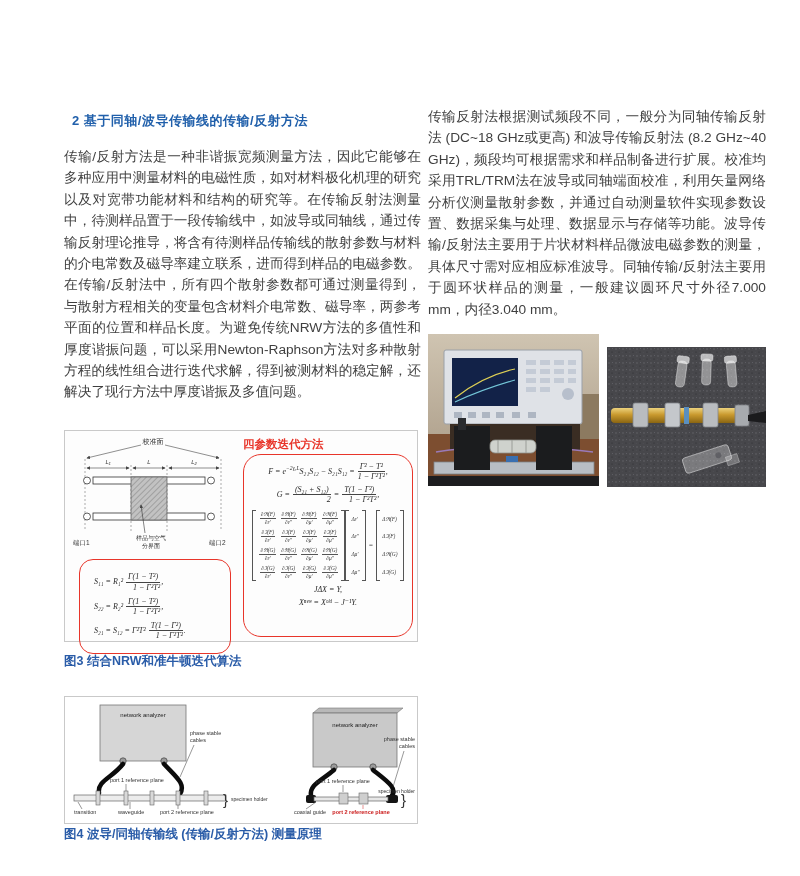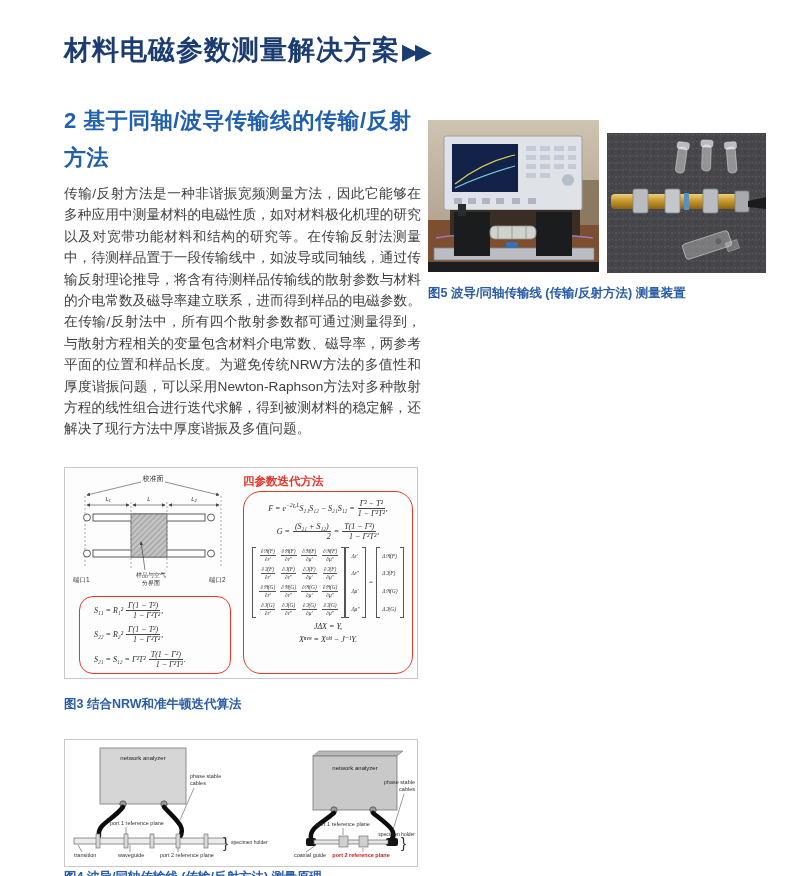--- a/index.html
+++ b/index.html
@@ -6,31 +6,31 @@
   .page{position:relative;width:800px;height:876px;background:#ffffff;overflow:hidden;
         font-family:"Liberation Sans","DejaVu Sans",sans-serif;}
   
   .doc-title{position:absolute;left:64px;top:32px;margin:0;font-size:27px;font-weight:bold;
              color:#1b3c70;letter-spacing:1px;}
   .doc-title .arrows{font-size:22px;letter-spacing:-4px;margin-left:2px;}
   
   .col{position:absolute;top:102px;}
   .col-left{left:64px;width:357px;}
   .col-right{left:428px;top:106px;width:338px;}
-  h2.sec{margin:0 0 7px 0;font-size:22px;line-height:37px;font-weight:bold;color:#2160ab;letter-spacing:.5px;}
+  h2.sec{margin:0 0 7px 8px;font-size:13px;line-height:37px;font-weight:bold;color:#2160ab;letter-spacing:.5px;}
   p.body{margin:0;font-size:13.7px;line-height:21.4px;color:#3f3f3f;text-align:justify;}
-  .caption{margin-top:17px;font-size:12.5px;font-weight:bold;color:#2a5ca8;}
+  .caption{margin-top:11px;font-size:12.5px;font-weight:bold;color:#2a5ca8;}
   
   .fig3{position:relative;margin-top:27px;width:354px;height:212px;border:1px solid #c9c9c9;background:#fdfdfd;box-sizing:border-box;}
   .fig3 svg.schem{position:absolute;left:4px;top:4px;}
   .rbox-title{position:absolute;left:178px;top:6px;width:170px;text-align:left;
               color:#e8352a;font-weight:bold;font-size:11.5px;}
   .rbox{position:absolute;left:178px;top:23px;width:170px;height:183px;border:1.6px solid #e8352a;
         border-radius:18px;box-sizing:border-box;padding:3px 2px;}
-  .sbox{position:absolute;left:14px;top:128px;width:152px;height:78px;border:1.6px solid #e8352a;
+  .sbox{position:absolute;left:14px;top:128px;width:152px;height:95px;border:1.6px solid #e8352a;
         border-radius:14px;box-sizing:border-box;display:flex;flex-direction:column;justify-content:center;gap:1px;padding-left:14px;}
   .eq{font-family:"Liberation Serif","DejaVu Serif",serif;font-style:italic;font-size:8px;
       color:#2b2b2b;text-align:center;margin:4px 0;}
   .sbox .eq{text-align:left;margin:2px 0;}
   .frac{display:inline-block;vertical-align:middle;text-align:center;margin:0 1px;}
   .frac .fn{display:block;border-bottom:0.8px solid #444;line-height:1.15;padding:0 2px;}
   .frac .fd{display:block;line-height:1.15;text-align:right;}
   sup{font-size:5.5px;}
   .jac-row{display:flex;align-items:stretch;justify-content:center;margin:5px 0 4px 0;}
   .jgrid{display:grid;grid-template-columns:repeat(4,auto);column-gap:4px;row-gap:3px;padding:1px 2px;}
@@ -50,21 +50,20 @@
   
   .photos{display:flex;gap:8px;margin-top:14px;align-items:flex-start;}
   .photo-right-wrap{margin-top:13px;}
   svg text{font-family:"Liberation Sans","DejaVu Sans",sans-serif;}
 </style>
 </head>
 <body>
 
 <div class="page">
 
-  <h1 class="doc-title"><span>材料电磁参数测量解决方案</span><span class="arrows">▶▶</span></h1>
 
   <section class="col col-left">
     <h2 class="sec">2 基于同轴/波导传输线的传输/反射方法</h2>
     <p class="body">传输/反射方法是一种非谐振宽频测量方法，因此它能够在多种应用中测量材料的电磁性质，如对材料极化机理的研究以及对宽带功能材料和结构的研究等。在传输反射法测量中，待测样品置于一段传输线中，如波导或同轴线，通过传输反射理论推导，将含有待测样品传输线的散射参数与材料的介电常数及磁导率建立联系，进而得到样品的电磁参数。在传输/反射法中，所有四个散射参数都可通过测量得到，与散射方程相关的变量包含材料介电常数、磁导率，两参考平面的位置和样品长度。为避免传统NRW方法的多值性和厚度谐振问题，可以采用Newton-Raphson方法对多种散射方程的线性组合进行迭代求解，得到被测材料的稳定解，还解决了现行方法中厚度谐振及多值问题。</p>
 
     <div class="fig3">
       <svg class="schem" width="170" height="120" viewBox="0 0 170 120">
         <defs>
           <marker id="ah3" markerWidth="6" markerHeight="6" refX="5" refY="3" orient="auto-start-reverse">
             <path d="M0,0 L6,3 L0,6 z" fill="#444"></path>
@@ -263,20 +262,21 @@
           <line x1="295" y1="108" x2="295" y2="104" stroke="#cc2020" stroke-width="0.5"></line>
           <text x="333" y="104" font-size="15" fill="#333">}</text>
           <text x="347" y="92" font-size="5" fill="#333" text-anchor="end">specimen holder</text>
         </g>
       </svg>
     </div>
     <div class="caption" style="margin-top:2px;">图4 波导/同轴传输线 (传输/反射方法) 测量原理</div>
   </section>
 
   <section class="col col-right">
+    <p class="body">传输反射法根据测试频段不同，一般分为同轴传输反射法 (DC~18 GHz或更高) 和波导传输反射法 (8.2 GHz~40 GHz)，频段均可根据需求和样品制备进行扩展。校准均采用TRL/TRM法在波导或同轴端面校准，利用矢量网络分析仪测量散射参数，并通过自动测量软件实现参数设置、数据采集与处理、数据显示与存储等功能。波导传输/反射法主要用于片状材料样品微波电磁参数的测量，具体尺寸需对应相应标准波导。同轴传输/反射法主要用于圆环状样品的测量，一般建议圆环尺寸外径7.000 mm，内径3.040 mm。</p>
 
     <div class="photos">
 
       <svg width="171" height="152" viewBox="0 0 171 152">
         <defs>
           <linearGradient id="wall5" x1="0" y1="0" x2="0" y2="1">
             <stop offset="0" stop-color="#cfc4b1"></stop>
               <stop offset="1" stop-color="#b4a692"></stop>
           </linearGradient>
         </defs>
@@ -379,16 +379,15 @@
           </g>
 
           <g transform="rotate(-18 100 112)">
             <rect x="76" y="104" width="48" height="16" rx="3" fill="rgba(255,255,255,0.28)" stroke="rgba(255,255,255,0.55)" stroke-width="0.8"></rect>
             <circle cx="112" cy="112" r="3" fill="rgba(90,90,95,0.8)"></circle>
             <rect x="118" y="116" width="12" height="9" fill="rgba(255,255,255,0.25)" stroke="rgba(255,255,255,0.45)" stroke-width="0.6"></rect>
           </g>
         </svg>
       </div>
     </div>
-    <div class="caption" style="margin-top:8px;">图5 波导/同轴传输线 (传输/反射方法) 测量装置</div>
   </section>
 
 </div>
 
 </body></html>

